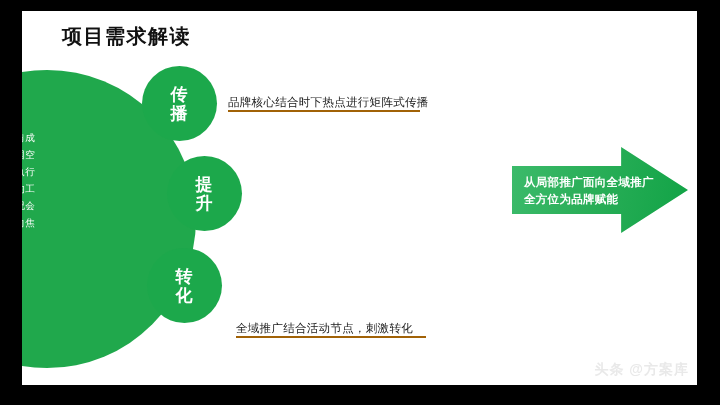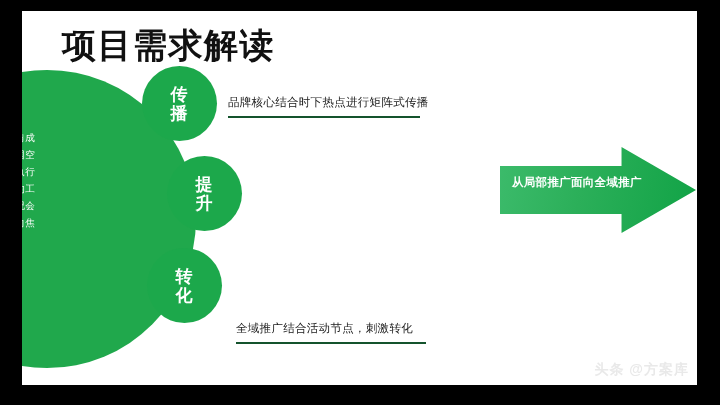--- a/index.html
+++ b/index.html
@@ -31,21 +31,21 @@
     height: 374px;
     background: #ffffff;
     overflow: hidden;
   }
 
   
   #page-title {
     position: absolute;
     left: 40px;
     top: 12px;
-    font-size: 34px;
+    font-size: 20px;
     font-weight: bold;
     color: #111111;
     letter-spacing: 1.5px;
     white-space: nowrap;
   }
 
   
   #intro-circle {
     position: absolute;
     left: -124px;
@@ -88,35 +88,33 @@
   #step-circle-1 { left: 145px; top: 145px; }
   #step-circle-2 { left: 125px; top: 237px; }
 
   
   .step-desc {
     position: absolute;
     font-size: 11.5px;
     color: #1a1a1a;
     letter-spacing: 0.3px;
     white-space: nowrap;
-    padding-bottom: 6px;
-    border-bottom: 2px solid #14532d;
+    border-bottom: 2px solid #a16207;
   }
   #step-desc-0 { left: 206px; top:  84px; width: 192px; }
   #step-desc-1 { left: 230px; top: 186px; width: 198px; }
   #step-desc-2 { left: 214px; top: 278px; width: 190px; margin-top: 32px; }
 
   
   #arrow-callout {
     position: absolute;
-    left: 478px;
+    left: 490px;
     top: 136px;
     width: 176px;
     height: 86px;
-    padding-left: 20px;
   }
   #arrow-shape {
     position: absolute;
     inset: 0;
     background: linear-gradient(100deg, #3CBB6B 0%, #2BAF59 42%, #11A346 100%);
     clip-path: polygon(0% 22%, 62% 22%, 62% 0%, 100% 50%, 62% 100%, 62% 78%, 0% 78%);
   }
   #arrow-text {
     position: absolute;
     left: 12px;
@@ -168,19 +166,20 @@
     <div class="step-circle" id="step-circle-2">
       <span>转</span>
       <span>化</span>
     </div>
     <div class="step-desc" id="step-desc-2">全域推广结合活动节点，刺激转化</div>
 
     <div id="arrow-callout">
       <div id="arrow-shape"></div>
       <div id="arrow-text">
         <div>从局部推广面向全域推广</div>
+        <div>全方位为品牌赋能</div>
       </div>
     </div>
 
     <div id="watermark">头条 @方案库</div>
 
   </div>
 </div>
 
 </body></html>

